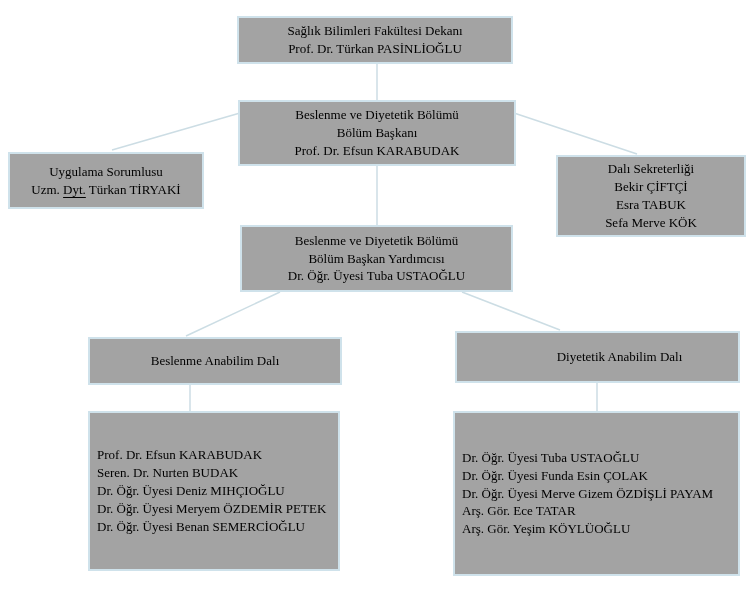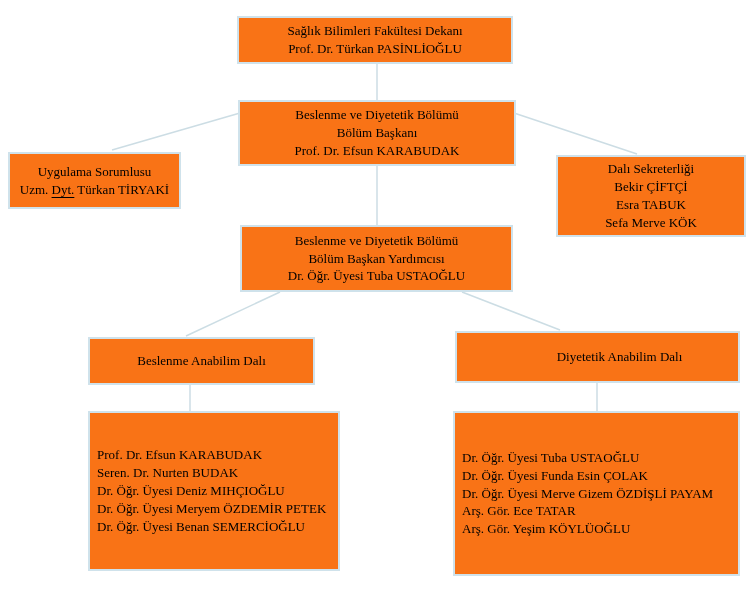--- a/index.html
+++ b/index.html
@@ -14,21 +14,21 @@
   }
   .connector-layer {
     position: absolute;
     left: 0; top: 0;
     width: 754px; height: 601px;
     z-index: 0;
   }
   .node {
     position: absolute;
     box-sizing: border-box;
-    background: #f97316;
+    background: #a3a3a3;
     border: 2px solid #cfe2eb;
     display: flex;
     flex-direction: column;
     justify-content: center;
     align-items: center;
     text-align: center;
     font-size: 13px;
     line-height: 1.38;
     z-index: 1;
   }
@@ -42,24 +42,24 @@
     text-decoration-line: underline;
     text-decoration-style: wavy;
     text-decoration-color: #cc0000;
     text-decoration-thickness: 1px;
     text-underline-offset: 3px;
     text-decoration: underline;
   }
   
   #dean            { left: 237px; top: 16px;  width: 276px; height: 48px; }
   #department-head { left: 238px; top: 100px; width: 278px; height: 66px; }
-  #practice        { left: 8px;   top: 152px; width: 173px; height: 57px; }
+  #practice        { left: 8px;   top: 152px; width: 196px; height: 57px; }
   #secretariat     { left: 556px; top: 155px; width: 190px; height: 82px; }
   #deputy-head     { left: 240px; top: 225px; width: 273px; height: 67px; }
-  #beslenme-header { left: 88px;  top: 337px; width: 227px; height: 48px; }
+  #beslenme-header { left: 88px;  top: 337px; width: 254px; height: 48px; }
   #diyetetik-header{ left: 455px; top: 331px; width: 285px; height: 52px; padding-left: 44px; }
   #beslenme-list   { left: 88px;  top: 411px; width: 252px; height: 160px; }
   #diyetetik-list  { left: 453px; top: 411px; width: 287px; height: 165px; }
 </style>
 </head>
 <body>
 
 <div class="canvas">
 
   <svg class="connector-layer" viewBox="0 0 754 601" xmlns="http://www.w3.org/2000/svg">

